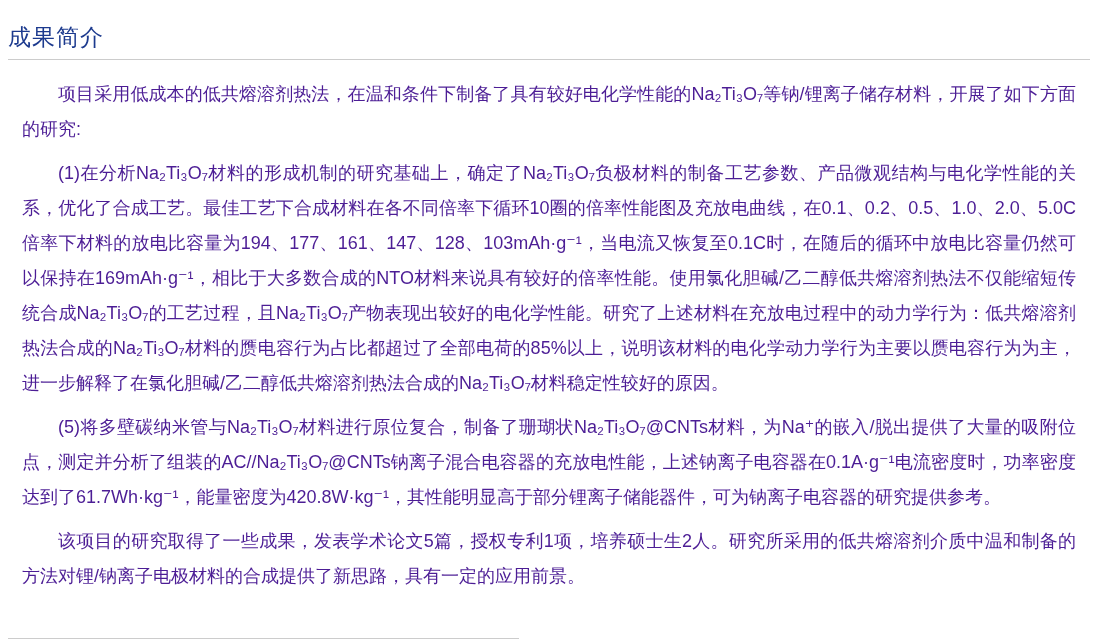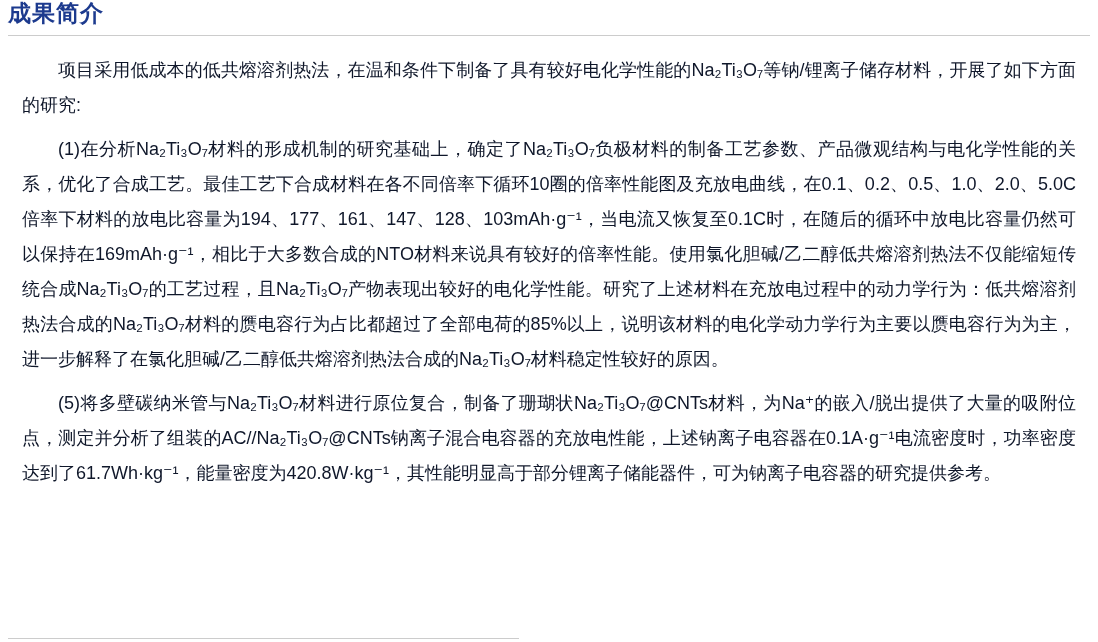--- a/index.html
+++ b/index.html
@@ -13,37 +13,38 @@
   }
   .page {
     position: relative;
     width: 1098px;
     height: 642px;
     box-sizing: border-box;
     padding: 0 8px;
   }
   .section-title {
     margin: 0;
+    padding-top: 24px;
     font-size: 23px;
-    font-weight: bold;
+    font-weight: normal;
     letter-spacing: 1px;
     color: #1c3a8e;
     line-height: 26px;
   }
   .title-divider {
     border: none;
     border-top: 1px solid #cccccc;
     margin: 9px 0 0 0;
   }
   .body-text {
     padding: 17px 14px 0 14px;
   }
   .body-text p {
     margin: 0 0 9px 0;
-    color: #0f172a;
+    color: #4c1d95;
     font-size: 18px;
     line-height: 35px;
     text-align: justify;
     text-indent: 2em;
   }
   .bottom-divider {
     position: absolute;
     left: 8px;
     bottom: 3px;
     width: 511px;
@@ -56,17 +57,18 @@
 <div class="page">
 
   <h1 class="section-title">成果简介</h1>
 
   <hr class="title-divider">
 
   <div class="body-text">
     <p>项目采用低成本的低共熔溶剂热法，在温和条件下制备了具有较好电化学性能的Na₂Ti₃O₇等钠/锂离子储存材料，开展了如下方面的研究:</p>
     <p>(1)在分析Na₂Ti₃O₇材料的形成机制的研究基础上，确定了Na₂Ti₃O₇负极材料的制备工艺参数、产品微观结构与电化学性能的关系，优化了合成工艺。最佳工艺下合成材料在各不同倍率下循环10圈的倍率性能图及充放电曲线，在0.1、0.2、0.5、1.0、2.0、5.0C倍率下材料的放电比容量为194、177、161、147、128、103mAh·g⁻¹，当电流又恢复至0.1C时，在随后的循环中放电比容量仍然可以保持在169mAh·g⁻¹，相比于大多数合成的NTO材料来说具有较好的倍率性能。使用氯化胆碱/乙二醇低共熔溶剂热法不仅能缩短传统合成Na₂Ti₃O₇的工艺过程，且Na₂Ti₃O₇产物表现出较好的电化学性能。研究了上述材料在充放电过程中的动力学行为：低共熔溶剂热法合成的Na₂Ti₃O₇材料的赝电容行为占比都超过了全部电荷的85%以上，说明该材料的电化学动力学行为主要以赝电容行为为主，进一步解释了在氯化胆碱/乙二醇低共熔溶剂热法合成的Na₂Ti₃O₇材料稳定性较好的原因。</p>
     <p>(5)将多壁碳纳米管与Na₂Ti₃O₇材料进行原位复合，制备了珊瑚状Na₂Ti₃O₇@CNTs材料，为Na⁺的嵌入/脱出提供了大量的吸附位点，测定并分析了组装的AC//Na₂Ti₃O₇@CNTs钠离子混合电容器的充放电性能，上述钠离子电容器在0.1A·g⁻¹电流密度时，功率密度达到了61.7Wh·kg⁻¹，能量密度为420.8W·kg⁻¹，其性能明显高于部分锂离子储能器件，可为钠离子电容器的研究提供参考。</p>
+    <p>该项目的研究取得了一些成果，发表学术论文5篇，授权专利1项，培养硕士生2人。研究所采用的低共熔溶剂介质中温和制备的方法对锂/钠离子电极材料的合成提供了新思路，具有一定的应用前景。</p>
   </div>
 
   <div class="bottom-divider"></div>
 
 </div>
 
 </body></html>

